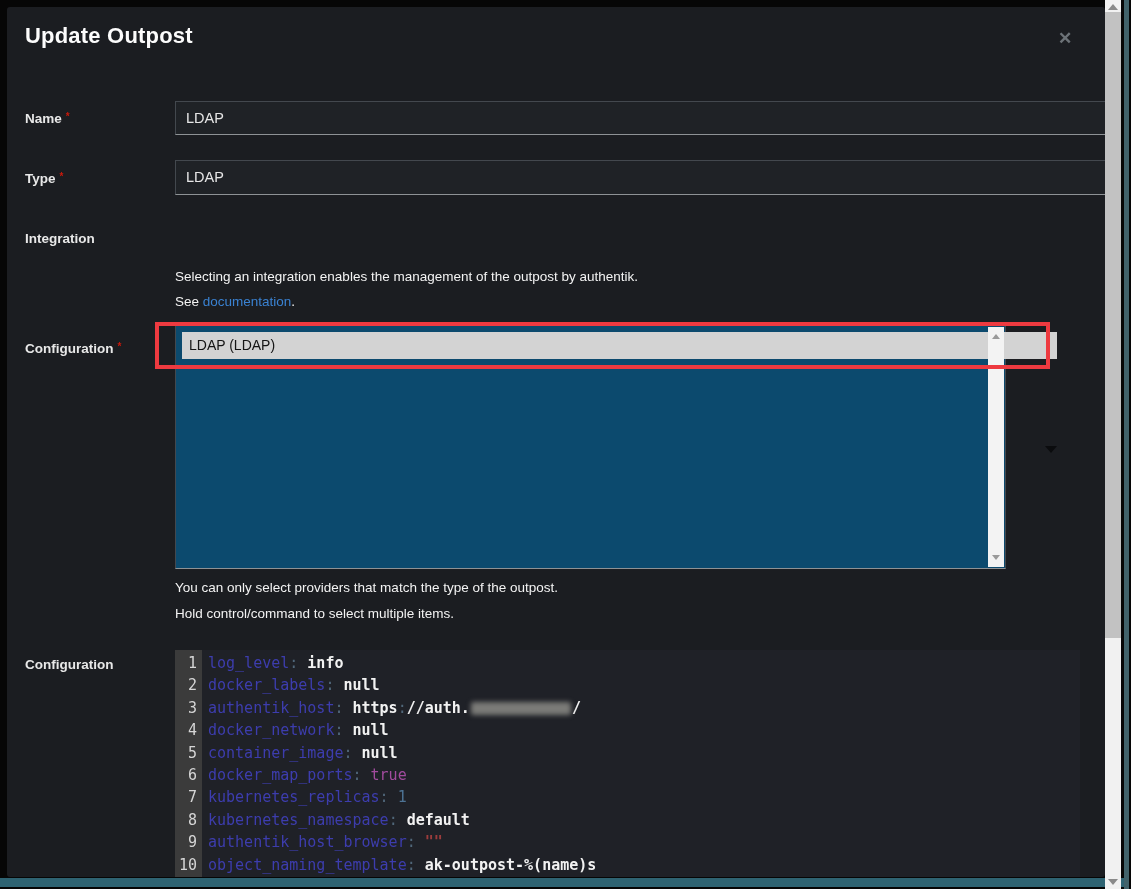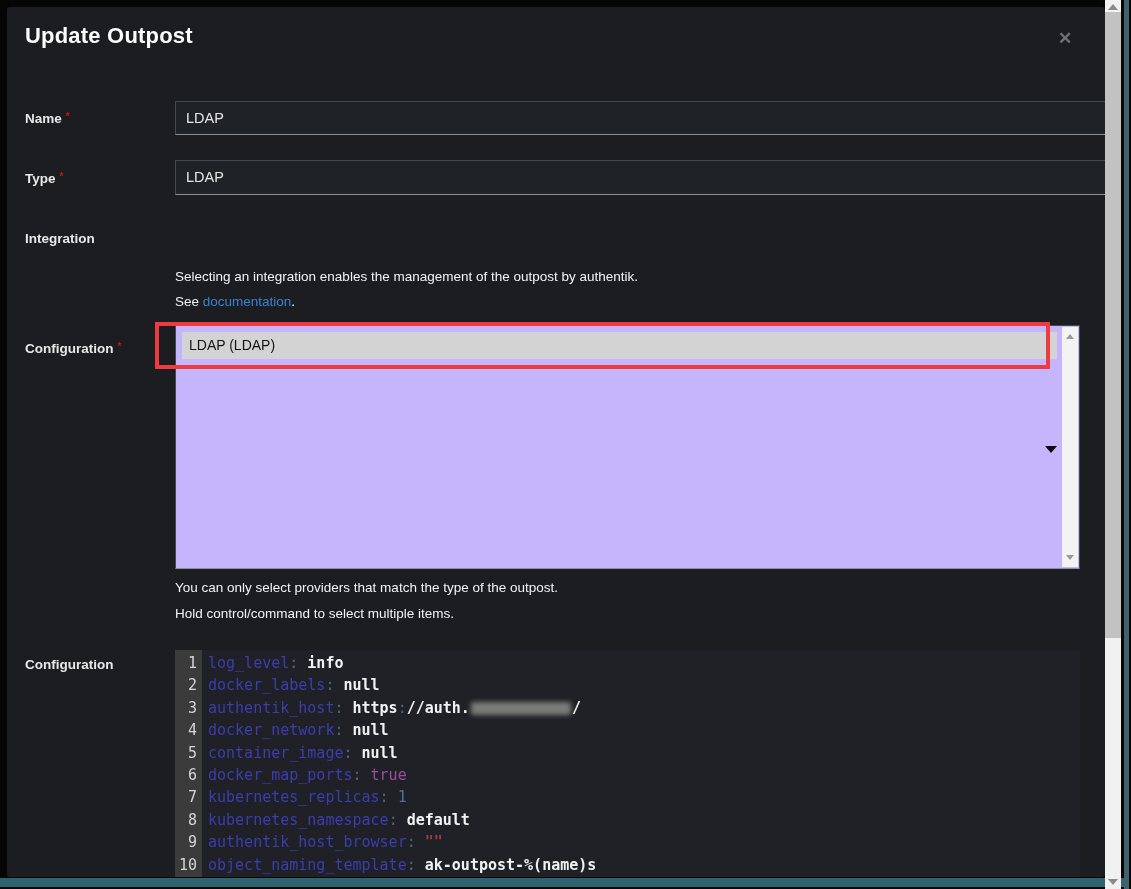--- a/index.html
+++ b/index.html
@@ -44,22 +44,22 @@
     border-left:7px solid transparent; border-right:7px solid transparent;
     border-top:8px solid #0b0c0e;
   }
   .help {
     position:absolute; left:168px; width:890px;
     font-size:13.5px; color:#f3f3f3;
   }
   .doc-link { color:#3a82d2; text-decoration:none; }
 
   .listbox {
-    position:absolute; left:168px; top:318px; width:905px; height:244px;
-    background:#c4b5fd; border:1px solid #43484e; border-bottom-color:#8e9295;
+    position:absolute; left:168px; top:318px; width:831px; height:244px;
+    background:#0c4a6e; border:1px solid #43484e; border-bottom-color:#8e9295;
   }
   .option-selected {
     position:absolute; left:6px; top:6px; width:875px; height:27px;
     background:#d3d3d3; color:#141414; font-size:14px; line-height:27px;
     padding-left:7px; white-space:nowrap; overflow:hidden;
   }
   .listbox-caret {
     position:absolute; left:869px; top:120px; width:0; height:0;
     border-left:6px solid transparent; border-right:6px solid transparent;
     border-top:7px solid #0b0c0e;

